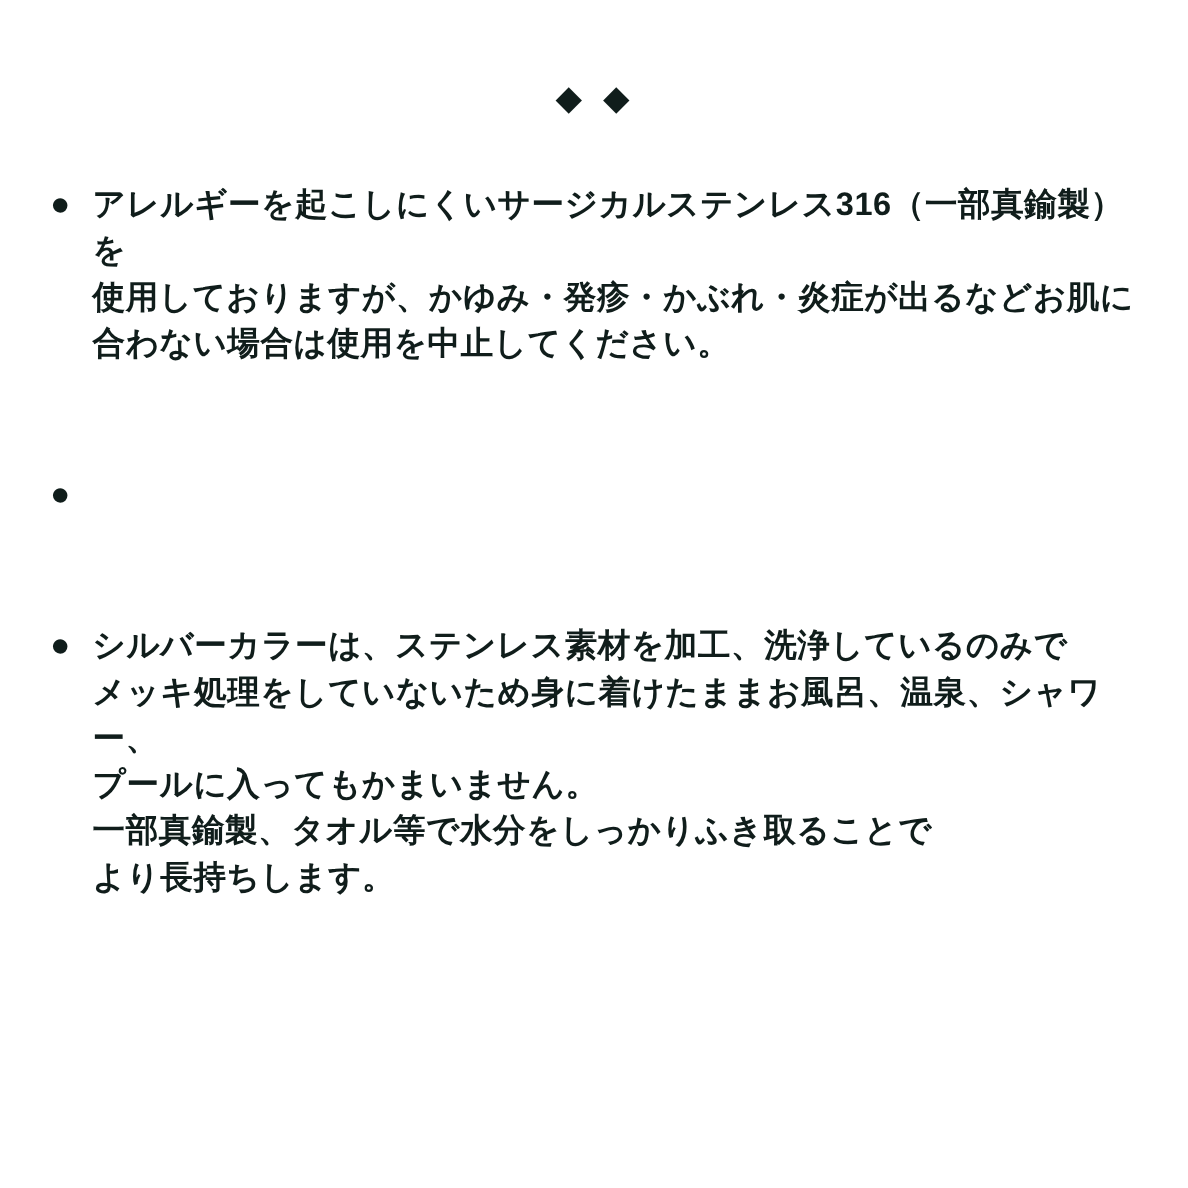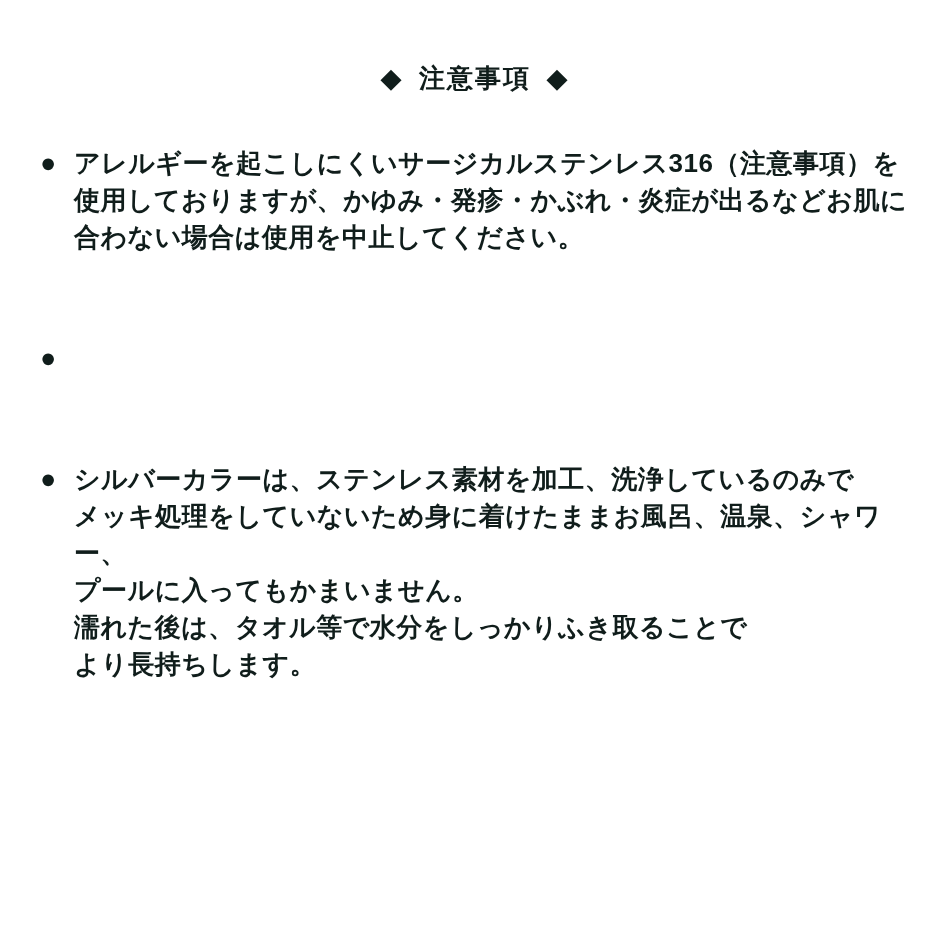--- a/index.html
+++ b/index.html
@@ -51,41 +51,40 @@
     letter-spacing: 0.5px;
   }
 </style>
 </head>
 <body>
 
 <div class="page">
 
   <div class="title-row">
     <span class="diamond">◆</span>
-    <span class="title-text">注意事項</span>
     <span class="diamond">◆</span>
   </div>
 
   <div class="notice-list">
 
     <div class="notice-item">
       <span class="bullet">●</span>
-      <p class="notice-text">アレルギーを起こしにくいサージカルステンレス316（注意事項）を
+      <p class="notice-text">アレルギーを起こしにくいサージカルステンレス316（一部真鍮製）を
 使用しておりますが、かゆみ・発疹・かぶれ・炎症が出るなどお肌に
 合わない場合は使用を中止してください。</p>
     </div>
 
     <div class="notice-item">
       <span class="bullet">●</span>
     </div>
 
     <div class="notice-item">
       <span class="bullet">●</span>
       <p class="notice-text">シルバーカラーは、ステンレス素材を加工、洗浄しているのみで
 メッキ処理をしていないため身に着けたままお風呂、温泉、シャワー、
 プールに入ってもかまいません。
-濡れた後は、タオル等で水分をしっかりふき取ることで
+一部真鍮製、タオル等で水分をしっかりふき取ることで
 より長持ちします。</p>
     </div>
 
   </div>
 
 </div>
 
 </body></html>

